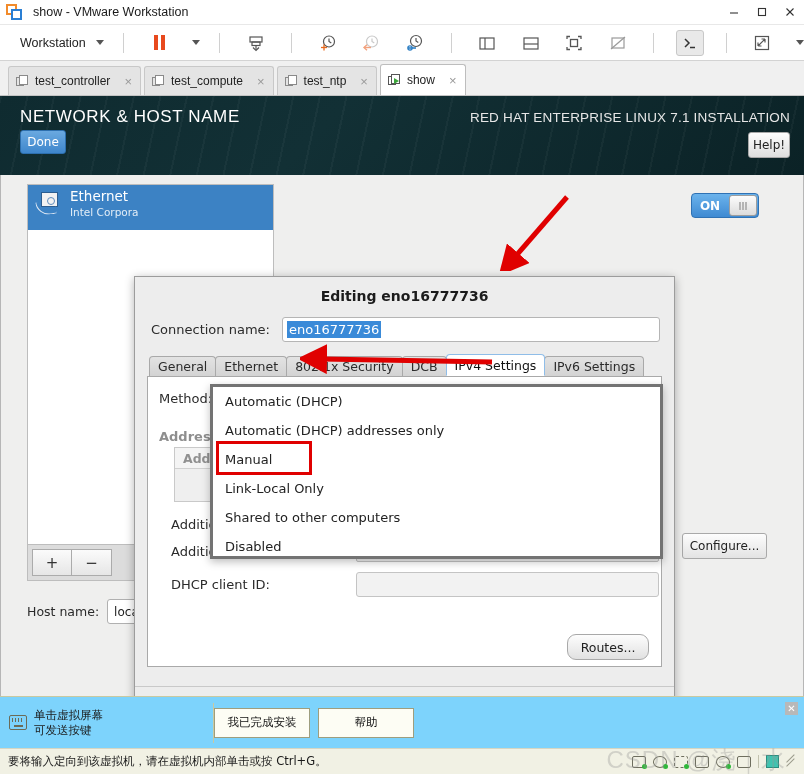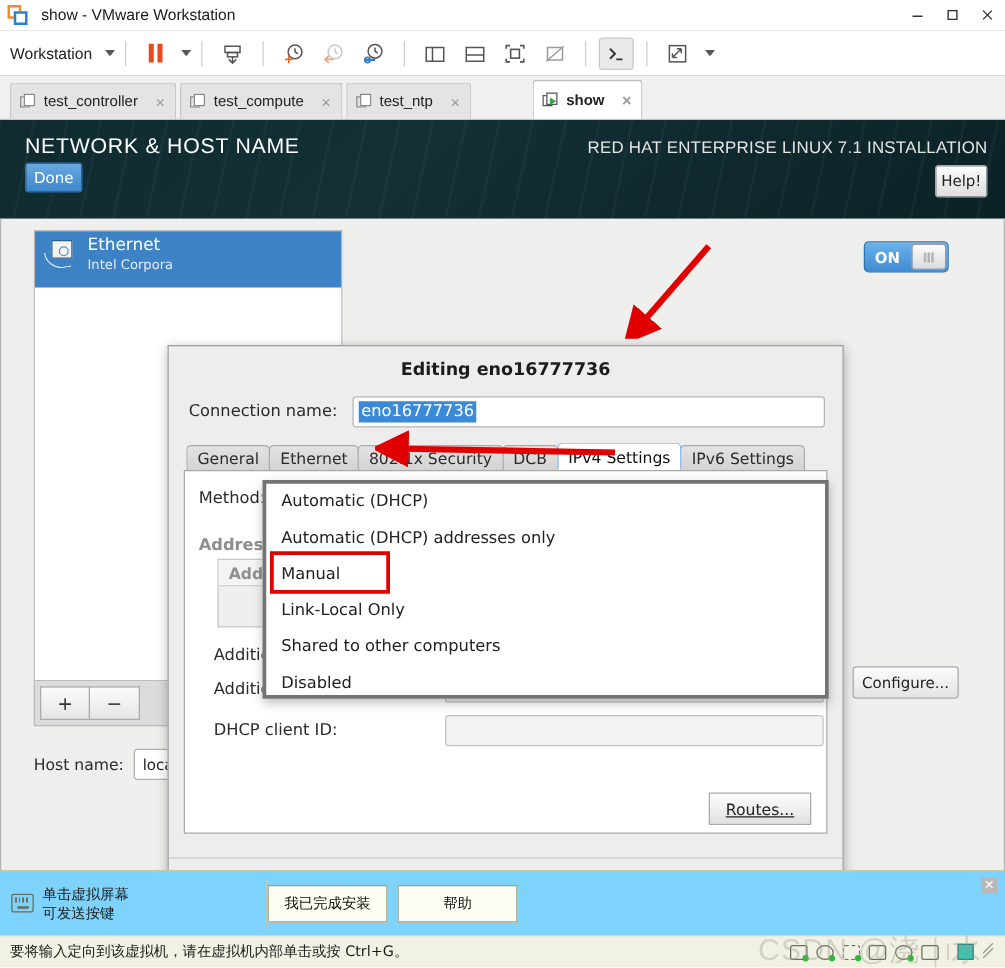--- a/index.html
+++ b/index.html
@@ -28,22 +28,23 @@
   .win-btns { margin-left: auto; display: flex; height: 25px; }
   .win-btn {
     width: 28px; height: 25px; display:flex; align-items:center; justify-content:center;
     color:#333; font-size:12px; line-height:1;
   }
   .win-btn svg { display:block; }
 
   
   .toolbar {
     position: absolute; left: 0; top: 25px; width: 804px; height: 36px;
-    background: #ffffff; display:flex; align-items:center; padding-left:4px;
+    background: #ffffff; display:flex; align-items:center; padding-left:16px;
     border-bottom: 1px solid #d3d3d3;
+    justify-content: space-between;
   }
   .tb-menu { font-size: 12.5px; color:#222; font-family:"Liberation Sans",sans-serif; padding:3px 4px; }
   .caret { width:0;height:0;border-left:4px solid transparent;border-right:4px solid transparent;border-top:5px solid #555; margin-left:6px;}
   .tb-sep { width:1px; height:20px; background:#d0d0d0; margin:0 8px; }
   .tb-btn { width:28px; height:26px; display:flex; align-items:center; justify-content:center; margin:0 2px; border:1px solid transparent; border-radius:3px;}
   .tb-btn.active { background:#e9e9e9; border-color:#c8c8c8; }
   .pause-ic { display:flex; gap:3px; }
   .pause-ic i { display:block; width:4px; height:15px; background:#e8491d; }
 
   
@@ -52,21 +53,21 @@
     background:#f0f0f0; display:flex; align-items:flex-end; padding-left:8px;
     border-bottom:1px solid #c4c4c4;
   }
   .vmtab {
     height:29px; display:flex; align-items:center; gap:6px;
     padding:0 8px 0 7px; margin-right:3px;
     background:#e4e4e4; border:1px solid #c8c8c8; border-bottom:none;
     border-radius:3px 3px 0 0; font-size:12px; color:#222;
     font-family:"Liberation Sans",sans-serif;
   }
-  .vmtab.sel { background:#ffffff; font-weight:bold; border-color:#bdbdbd; height:31px;margin-left:46px; }
+  .vmtab.sel { background:#ffffff; font-weight:normal; border-color:#bdbdbd; height:31px; }
   .tabclose { color:#9a9a9a; font-size:13px; margin-left:8px; line-height:1;}
   .tabicon { width:13px; height:13px; position:relative; flex:0 0 auto;}
   .tabicon .a { position:absolute; left:0; top:2px; width:8px; height:9px; border:1.3px solid #8a8a8a; }
   .tabicon .b { position:absolute; left:3px; top:0; width:9px; height:10px; border:1.3px solid #8a8a8a; background:#fff;}
   .vmtab.sel .tabicon .a, .vmtab.sel .tabicon .b { border-color:#555; }
   .playtri { position:absolute; left:6px; top:4px; width:0;height:0;
     border-left:5px solid #3aa63a; border-top:3.5px solid transparent; border-bottom:3.5px solid transparent;}
 
   
   .vmscreen { position:absolute; left:0; top:96px; width:804px; height:600px; background:#f4f4f4; overflow:hidden;}
@@ -193,22 +194,22 @@
   .srch-row { position:absolute; left:23px; top:163px; display:flex; align-items:center; gap:0; width:488px;}
   .srch-lbl { font-size:13px; color:#2b2b2b; width:185px; }
   .fld { flex:1; height:22px; background:#f2f2f2; border:1px solid #c4c4c4; border-radius:2px;}
   .dhcp-row { position:absolute; left:23px; top:195px; display:flex; align-items:center; width:488px;}
   .dhcp-lbl { font-size:13px; color:#2b2b2b; width:185px;}
   .fld2 { flex:1; height:25px; background:#f2f2f2; border:1px solid #c4c4c4; border-radius:3px;}
   .chk-row { position:absolute; left:23px; top:228px; display:flex; align-items:center; gap:10px;}
   .chkbox { width:14px; height:14px; background:#f7f7f7; border:1px solid #b3b3b3; border-radius:2px;}
   .chk-lbl { font-size:12.5px; color:#2b2b2b; }
   .routes-btn { position:absolute; right:12px; top:257px; width:82px; height:26px;
-    background:linear-gradient(180deg,#fdfdfd,#e1e1e1); border:1px solid #a9a9a9; border-radius:0;
-    font-size:12.5px; color:#222; display:flex; align-items:center; justify-content:center;text-decoration:underline;}
+    background:linear-gradient(180deg,#fdfdfd,#e1e1e1); border:1px solid #a9a9a9; border-radius:9px;
+    font-size:12.5px; color:#222; display:flex; align-items:center; justify-content:center;}
   .dlg-footer { position:absolute; left:0; bottom:0; width:100%; height:53px;
     border-top:1px solid #c9c9c9; display:flex; align-items:center; justify-content:flex-end; gap:10px; padding-right:14px;}
 
   
   .dropdown {
     position:absolute; left:210px; top:288px; width:453px; height:175px;
     background:#ffffff; border:3px solid #737373; box-shadow:0 3px 8px rgba(0,0,0,0.25); z-index:50;
   }
   .dd-item { height:29px; display:flex; align-items:center; padding-left:12px;
     font-size:13px; color:#222; font-family:"DejaVu Sans", sans-serif;}

